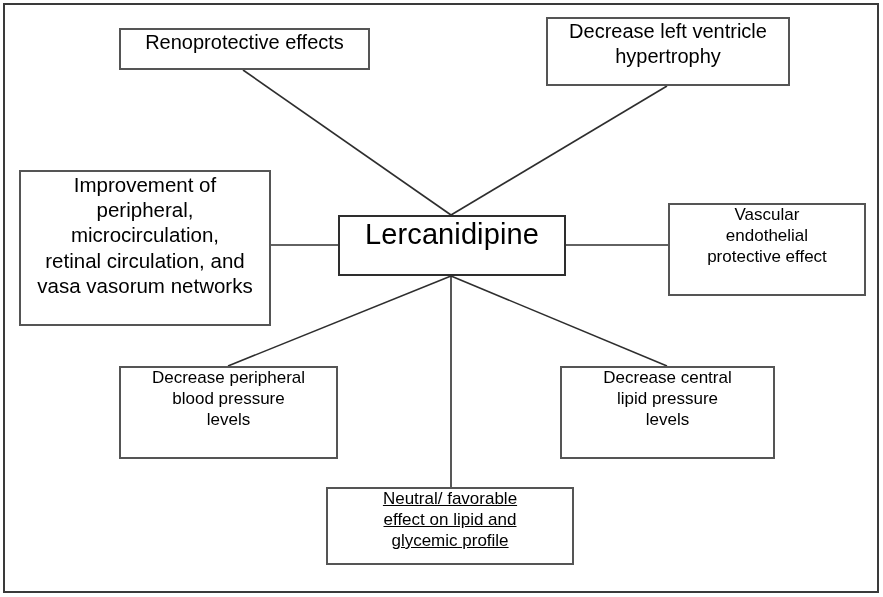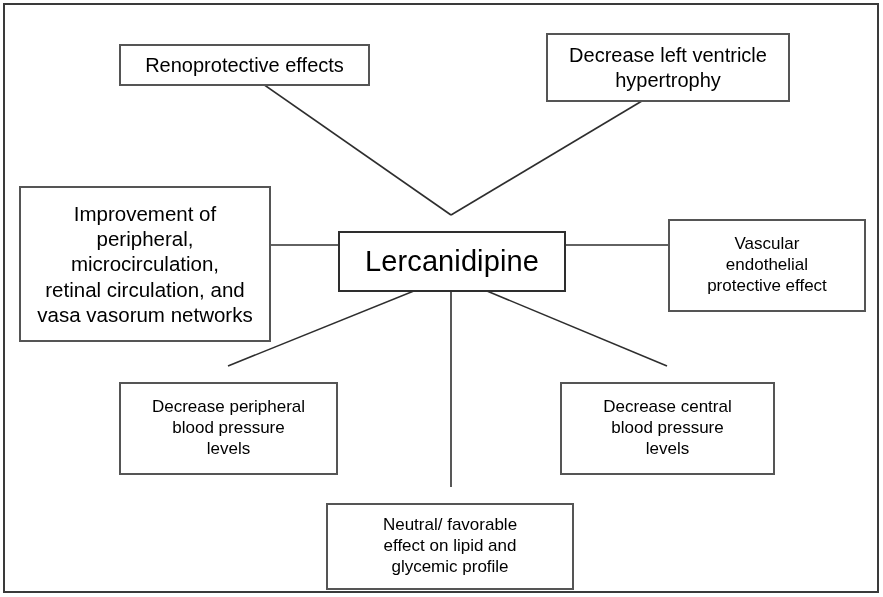--- a/index.html
+++ b/index.html
@@ -36,25 +36,23 @@
     top: 0;
     width: 883px;
     height: 597px;
   }
   .node {
     position: absolute;
     box-sizing: border-box;
     border: 2px solid #555555;
     background: #ffffff;
     display: flex;
-    align-items: center;
     justify-content: center;
     text-align: center;
     line-height: 1.23;
-    margin-top: 16px;
   }
   .node .node-label {
     display: block;
     white-space: pre-line;
     padding: 0 6px;
   }
   #node-center {
     border-color: #2e2e2e;
     border-width: 2px;
   }
@@ -106,21 +104,21 @@
 endothelial
 protective effect</span>
     </div>
     <div class="node node-md" style="left: 119px; top: 366px; width: 219px; height: 93px;">
       <span class="node-label">Decrease peripheral
 blood pressure
 levels</span>
     </div>
     <div class="node node-md" style="left: 560px; top: 366px; width: 215px; height: 93px;">
       <span class="node-label">Decrease central
-blood pressure
+lipid pressure
 levels</span>
     </div>
-    <div class="node node-md" style="left: 326px; top: 487px; width: 248px; height: 87px;">
+    <div class="node node-md" style="left: 326px; top: 487px; width: 248px; height: 78px; text-decoration: underline;">
       <span class="node-label">Neutral/ favorable
 effect on lipid and
 glycemic profile</span>
     </div>
   </div>
 
 </body></html>

